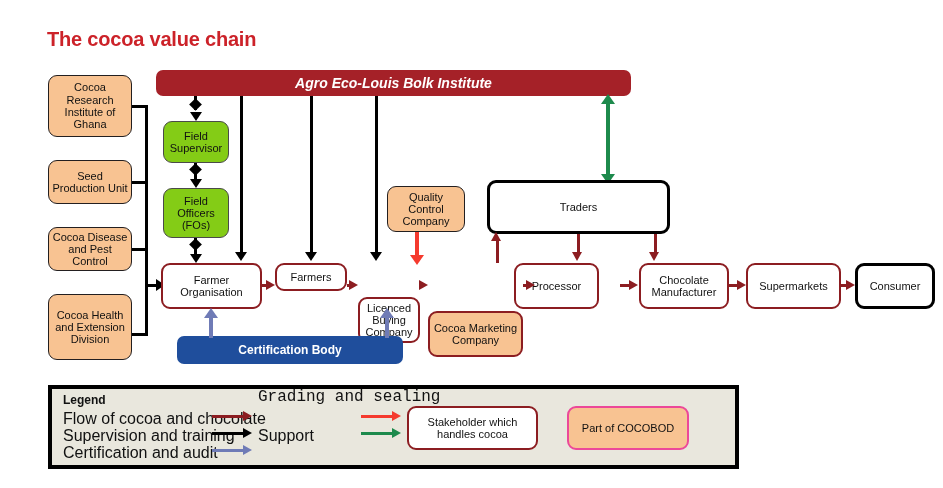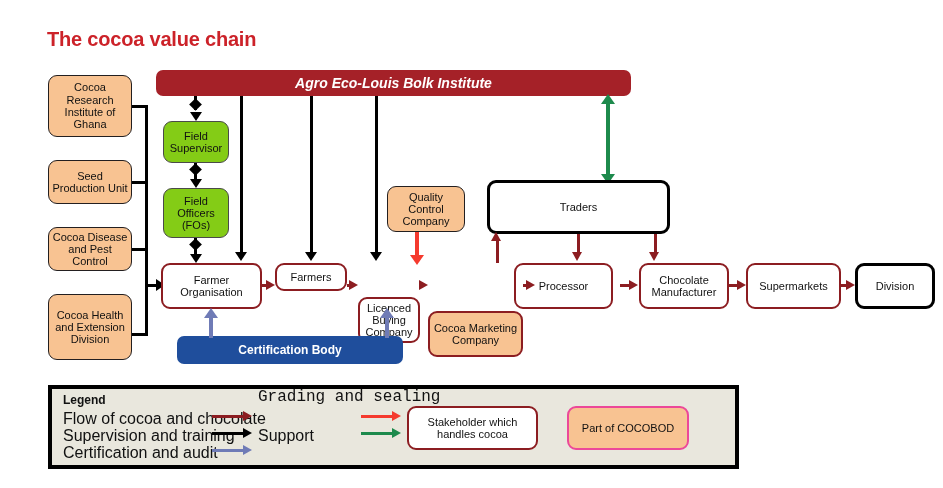--- a/index.html
+++ b/index.html
@@ -168,31 +168,31 @@
   </div>
   <div class="node n-red" style="left:275px;top:263px;width:72px;height:28px;">
     <span>Farmers</span>
   </div>
   <div class="node n-red" style="left:358px;top:263px;width:62px;height:46px;margin-top:34px;">
     <span>Licenced Buying Company</span>
   </div>
   <div class="node n-red-orange" style="left:428px;top:263px;width:95px;height:46px;margin-top:48px;">
     <span>Cocoa Marketing Company</span>
   </div>
-  <div class="node n-red" style="left:514px;top:263px;width:99px;height:46px;">
+  <div class="node n-red" style="left:514px;top:263px;width:85px;height:46px;">
     <span>Processor</span>
   </div>
   <div class="node n-red" style="left:639px;top:263px;width:90px;height:46px;">
     <span>Chocolate Manufacturer</span>
   </div>
   <div class="node n-red" style="left:746px;top:263px;width:95px;height:46px;">
     <span>Supermarkets</span>
   </div>
   <div class="node n-black" style="left:855px;top:263px;width:80px;height:46px;">
-    <span>Division</span>
+    <span>Consumer</span>
   </div>
 
   <div class="flow flow-h" style="left:262px;top:284px;width:6px;"></div>
   <div class="fa-right" style="left:266px;top:280px;"></div>
 
   <div class="flow flow-h" style="left:347px;top:284px;width:3px;"></div>
   <div class="fa-right" style="left:349px;top:280px;"></div>
 
   <div class="flow flow-h" style="left:420px;top:284px;width:1px;"></div>
   <div class="fa-right" style="left:419px;top:280px;"></div>

